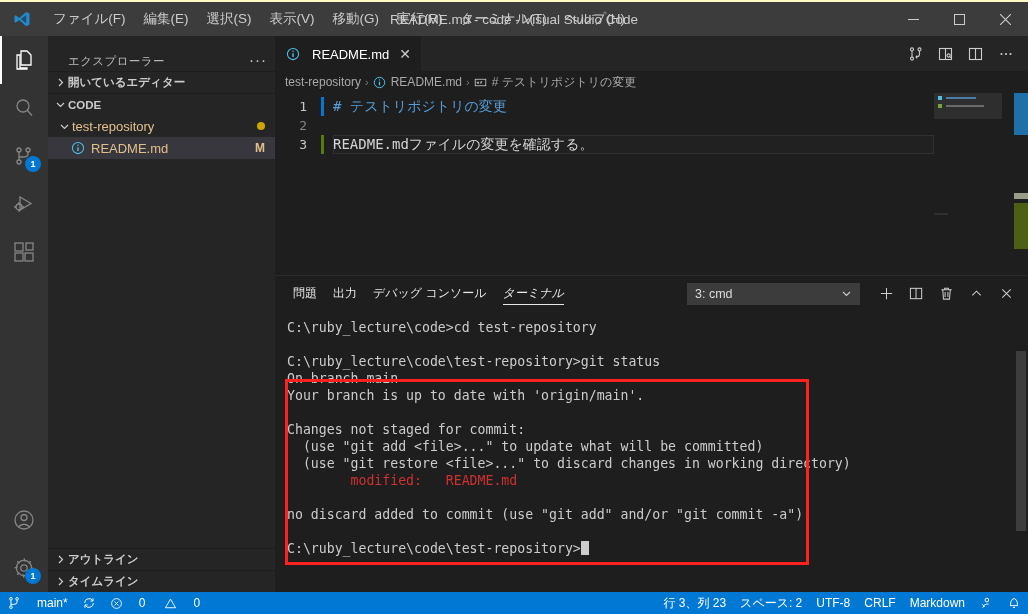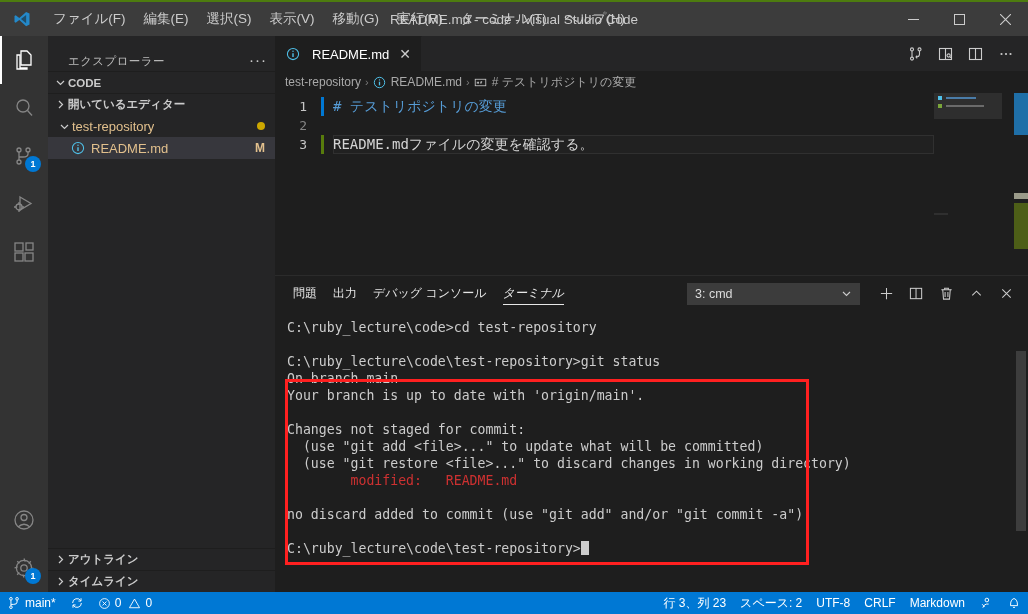--- a/index.html
+++ b/index.html
@@ -7,21 +7,21 @@
     width: 1028px; height: 614px;
     background: #1e1e1e;
     font-family: "Liberation Sans", sans-serif;
     overflow: hidden;
     -webkit-font-smoothing: antialiased;
   }
   #app {
     position: relative;
     width: 1028px; height: 614px;
     display: flex; flex-direction: column;
-    border-top: 2px solid #4d7c0f;
+    border-top: 2px solid #fef9c3;
   }
 
   
   .titlebar {
     height: 34px; flex: 0 0 34px;
     background: #3c3c3c;
     display: flex; align-items: center;
     position: relative;
     color: #cccccc;
     font-size: 13px;
@@ -328,21 +328,21 @@
 
   
   .statusbar {
     height: 22px; flex: 0 0 22px;
     background: #0078d4;
     display: flex; align-items: center;
     color: #ffffff; font-size: 12px;
   }
   .sb-item {
     height: 22px; display: flex; align-items: center;
-    padding: 0 7px; gap: 4px; white-space: nowrap;
+    padding: 0 7px; gap: 16px; white-space: nowrap;
   }
   .sb-spacer { flex: 1 1 auto; }
   svg { display: block; }
 </style>
 </head>
 <body>
 
 <div id="app">
 
   <div class="titlebar">
@@ -448,33 +448,33 @@
 
     <div class="sidebar">
       <div class="sb-title">
         <span>エクスプローラー</span>
         <span class="dots">···</span>
       </div>
 
       <div class="sb-section">
         <span class="chev">
           <svg width="9" height="9" viewBox="0 0 9 9" fill="none" stroke="currentColor" stroke-width="1.2">
-              <path d="M1 3 L4.5 6.5 L8 3"></path>
-            </svg>
-        </span>
-        <span>CODE</span>
+              <path d="M3 1 L6.5 4.5 L3 8"></path>
+            </svg>
+        </span>
+        <span>開いているエディター</span>
       </div>
 
       <div class="sb-section">
         <span class="chev">
           <svg width="9" height="9" viewBox="0 0 9 9" fill="none" stroke="currentColor" stroke-width="1.2">
-              <path d="M3 1 L6.5 4.5 L3 8"></path>
-            </svg>
-        </span>
-        <span>開いているエディター</span>
+              <path d="M1 3 L4.5 6.5 L8 3"></path>
+            </svg>
+        </span>
+        <span>CODE</span>
       </div>
 
       <div class="tree-row tree-indent-1">
         <span class="chev">
           <svg width="9" height="9" viewBox="0 0 9 9" fill="none" stroke="currentColor" stroke-width="1.2">
               <path d="M1 3 L4.5 6.5 L8 3"></path>
             </svg>
         </span>
         <span class="lbl file-name">test-repository</span>
         <span class="dirty-dot"></span>

